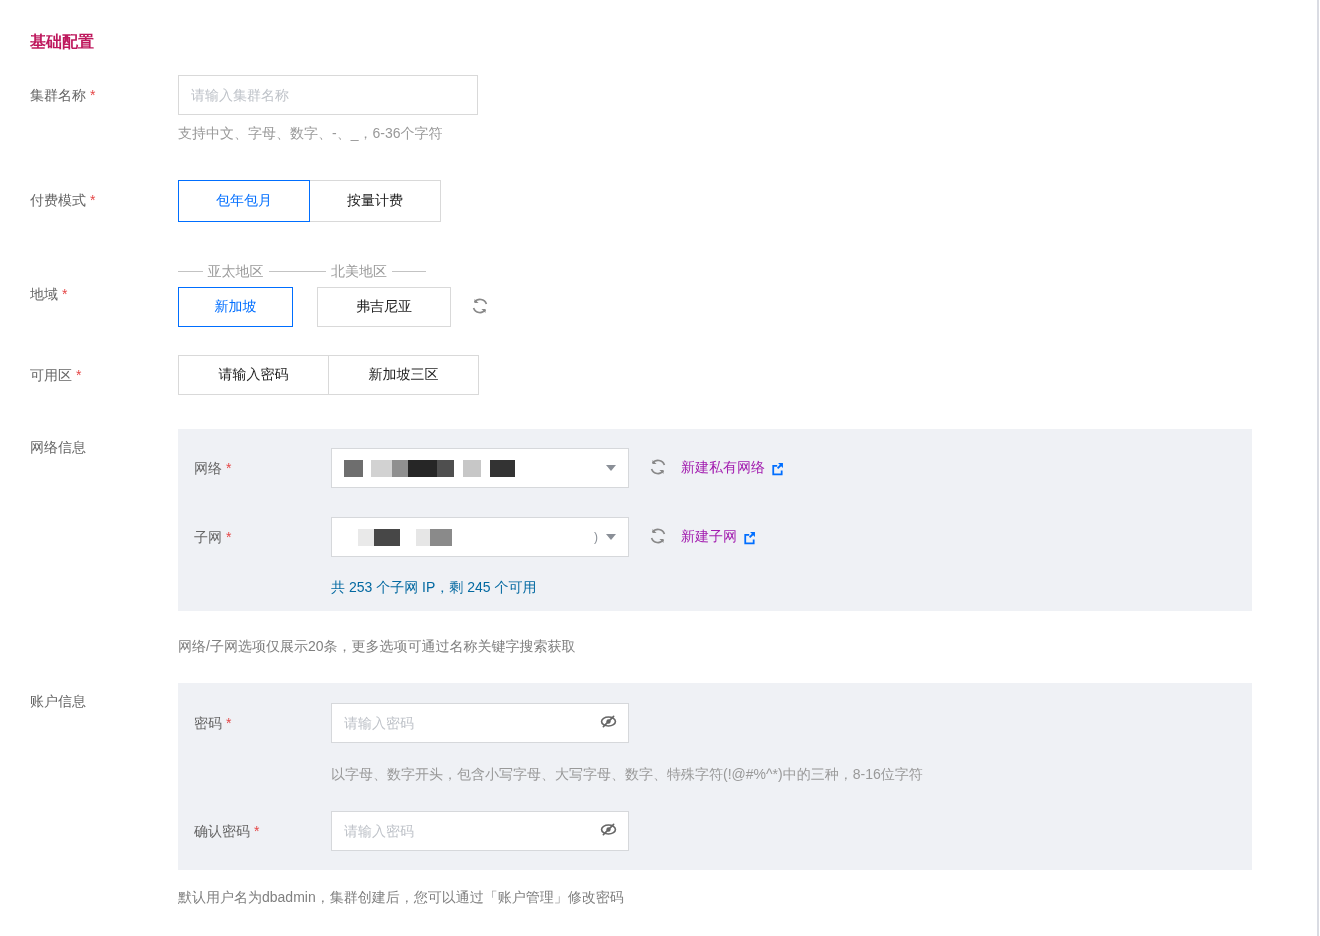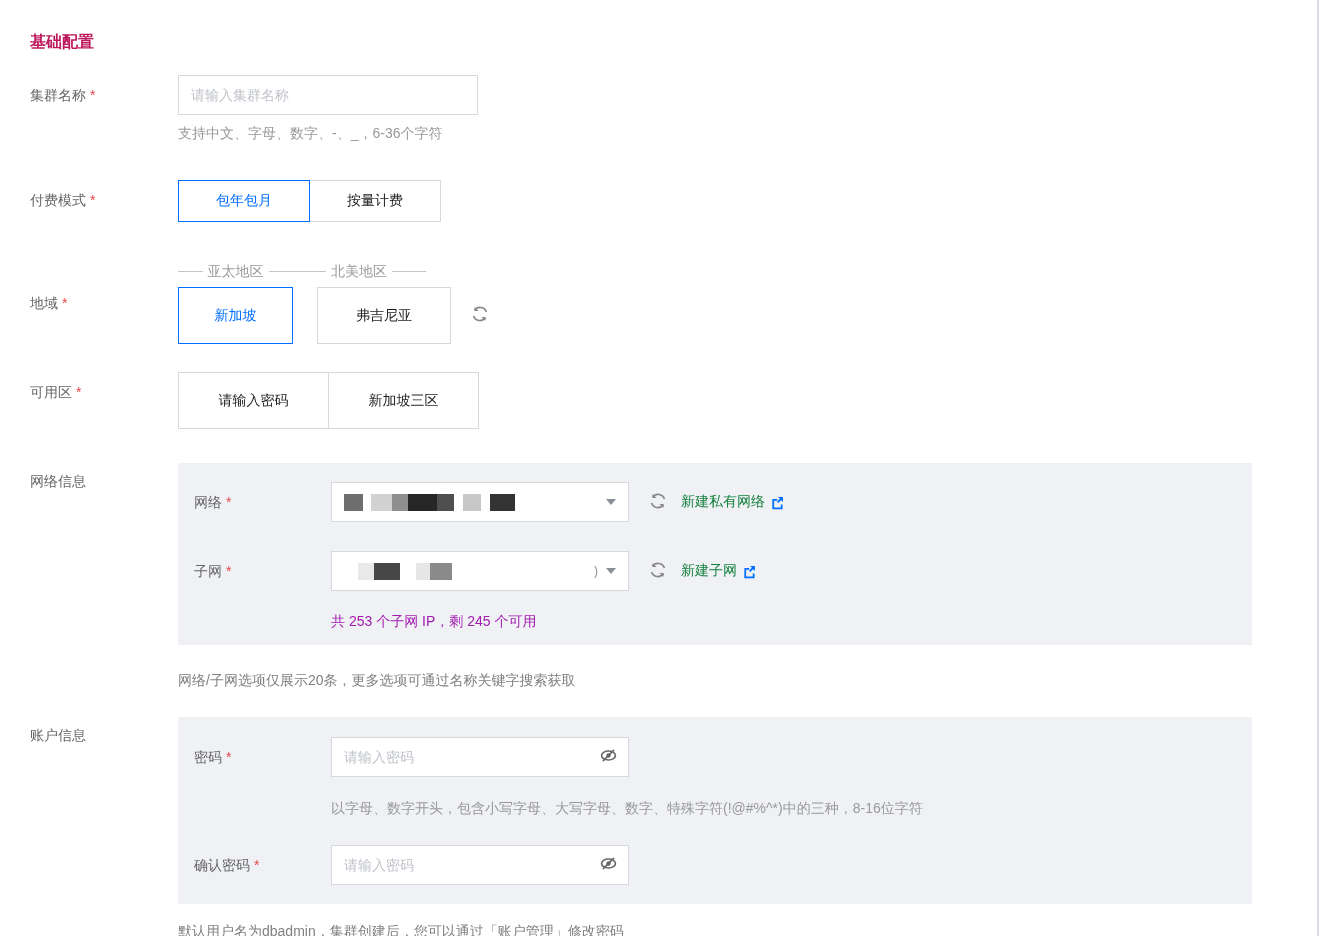--- a/index.html
+++ b/index.html
@@ -17,21 +17,21 @@
   .req { color: #e54545; margin-left: 4px; }
 
   .hint { color: #999; line-height: 20px; }
 
   
   .ti { width: 300px; height: 40px; border: 1px solid #d9d9d9; background: #fff; padding: 0 12px; font-size: 14px; color: #333; outline: none; font-family: inherit; }
   .ti::placeholder { color: #bfc3c9; }
 
   
   .btn-group { display: flex; }
-  .opt-btn { height: 57px; display: flex; align-items: center; justify-content: center; background: #fff; border: 1px solid #d9d9d9; color: #1f1f1f; font-size: 14px; cursor: pointer; margin-left: -1px; position: relative; }
+  .opt-btn { height: 40px; display: flex; align-items: center; justify-content: center; background: #fff; border: 1px solid #d9d9d9; color: #1f1f1f; font-size: 14px; cursor: pointer; margin-left: -1px; position: relative; }
   .opt-btn:first-child { margin-left: 0; }
   .opt-btn.selected { border-color: #006eff; color: #006eff; z-index: 1; }
   .opt-btn.h42 { height: 42px; }
   .w132 { width: 132px; } .w115 { width: 115px; } .w134 { width: 134px; margin-left: 24px; } .w151 { width: 151px; }
 
   
   .region-groups { display: flex; margin-bottom: 6px; }
   .rgroup { display: flex; align-items: center; color: #9b9b9b; line-height: 20px; }
   .rgroup .gline { height: 1px; background: #c3c3c3; flex: 1; }
   .rgroup .gtext { padding: 0 5px; white-space: nowrap; }
@@ -46,24 +46,24 @@
 
   
   .select { width: 298px; height: 40px; background: #fff; border: 1px solid #d6d8db; display: flex; align-items: center; padding: 0 12px; cursor: pointer; }
   .select .blocks { display: flex; align-items: center; flex: 1; }
   .rb { height: 17px; display: inline-block; }
   .caret { width: 0; height: 0; border-left: 5px solid transparent; border-right: 5px solid transparent; border-top: 6px solid #8a8f97; margin-left: 8px; flex: none; }
   .frag { color: #8a8f97; font-size: 12px; margin-left: auto; }
 
   .icon-btn { background: none; border: none; cursor: pointer; display: flex; align-items: center; padding: 0; }
   .refresh-btn { margin-left: 20px; height: 40px; }
-  .link { display: flex; align-items: center; color: #15803d; text-decoration: none; margin-left: 14px; height: 40px; }
+  .link { display: flex; align-items: center; color: #a21caf; text-decoration: none; margin-left: 14px; height: 40px; }
   .link .ext { margin-left: 5px; display: flex; }
 
-  .ip-hint { margin: 20px 0 0 137px; color: #a21caf; line-height: 20px; }
+  .ip-hint { margin: 20px 0 0 137px; color: #0369a1; line-height: 20px; }
   .row-note { color: #808080; line-height: 20px; }
   .note-net { margin-top: 25px; }
   .note-acct { margin-top: 17px; }
 
   
   .pw-wrap { width: 298px; height: 40px; background: #fff; border: 1px solid #d6d8db; display: flex; align-items: center; padding: 0 10px 0 12px; }
   .pw-wrap input { flex: 1; border: none; outline: none; font-size: 14px; color: #333; background: transparent; min-width: 0; font-family: inherit; }
   .pw-wrap input::placeholder { color: #bfc3c9; }
   .pw-hint { margin: 21px 8px 27px 137px; color: #999; line-height: 20px; }
 

